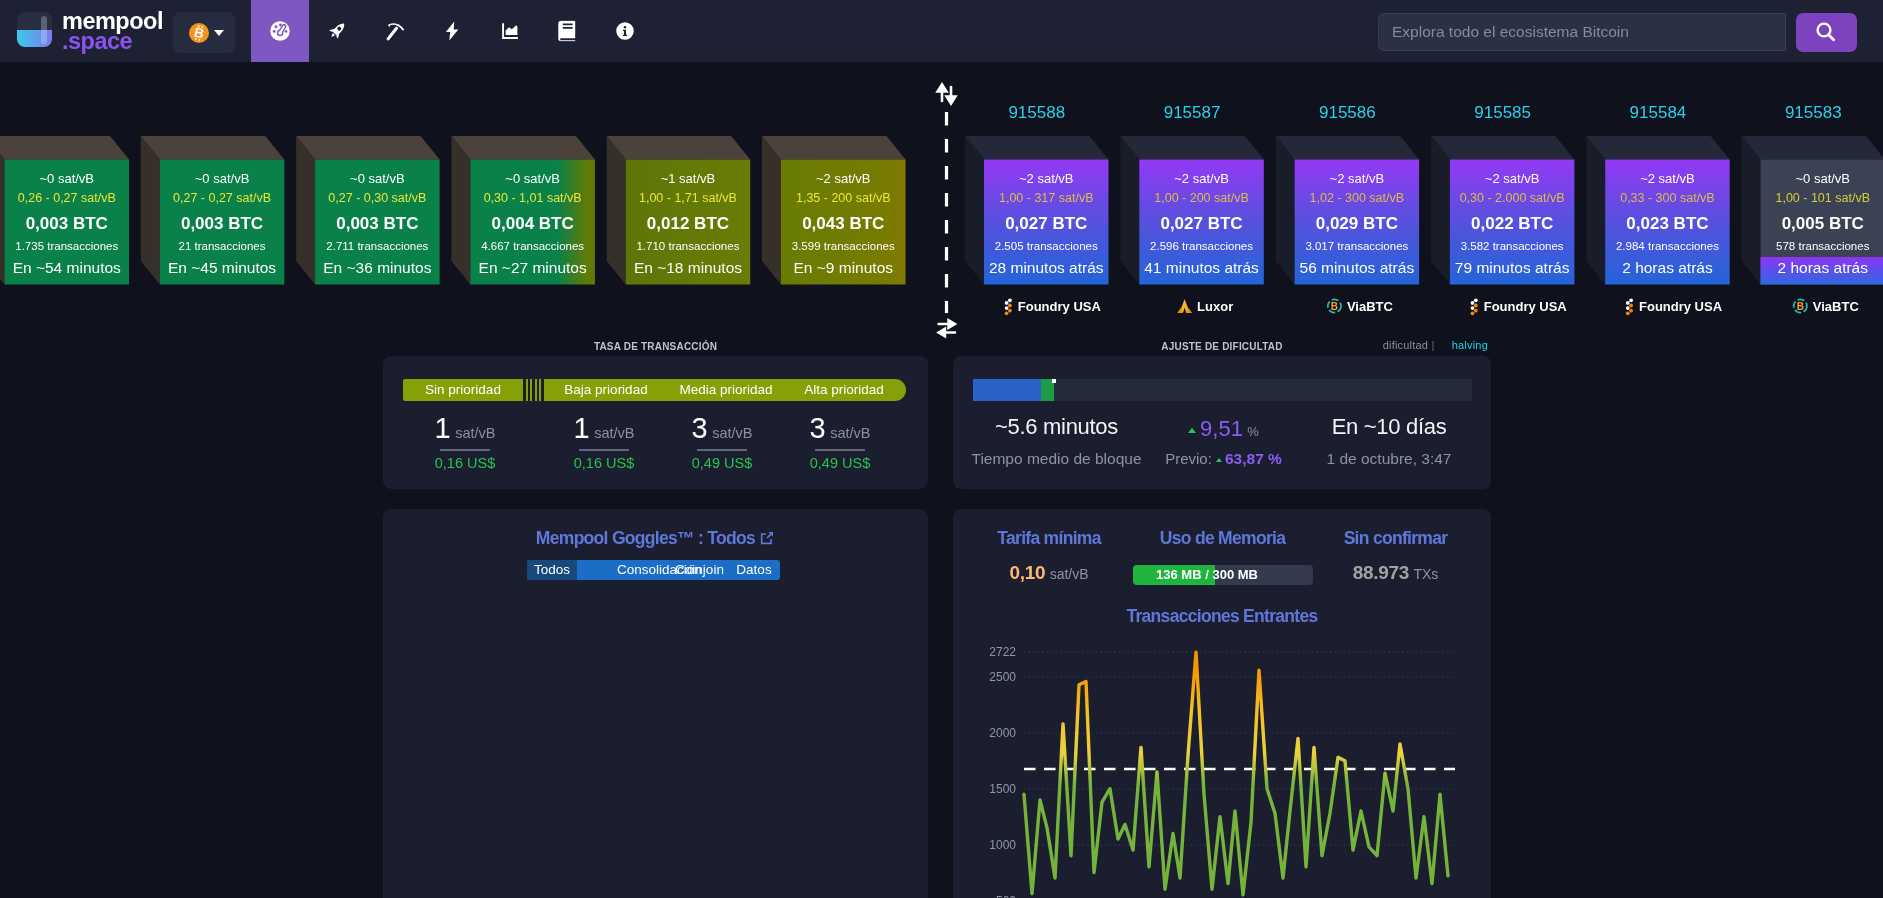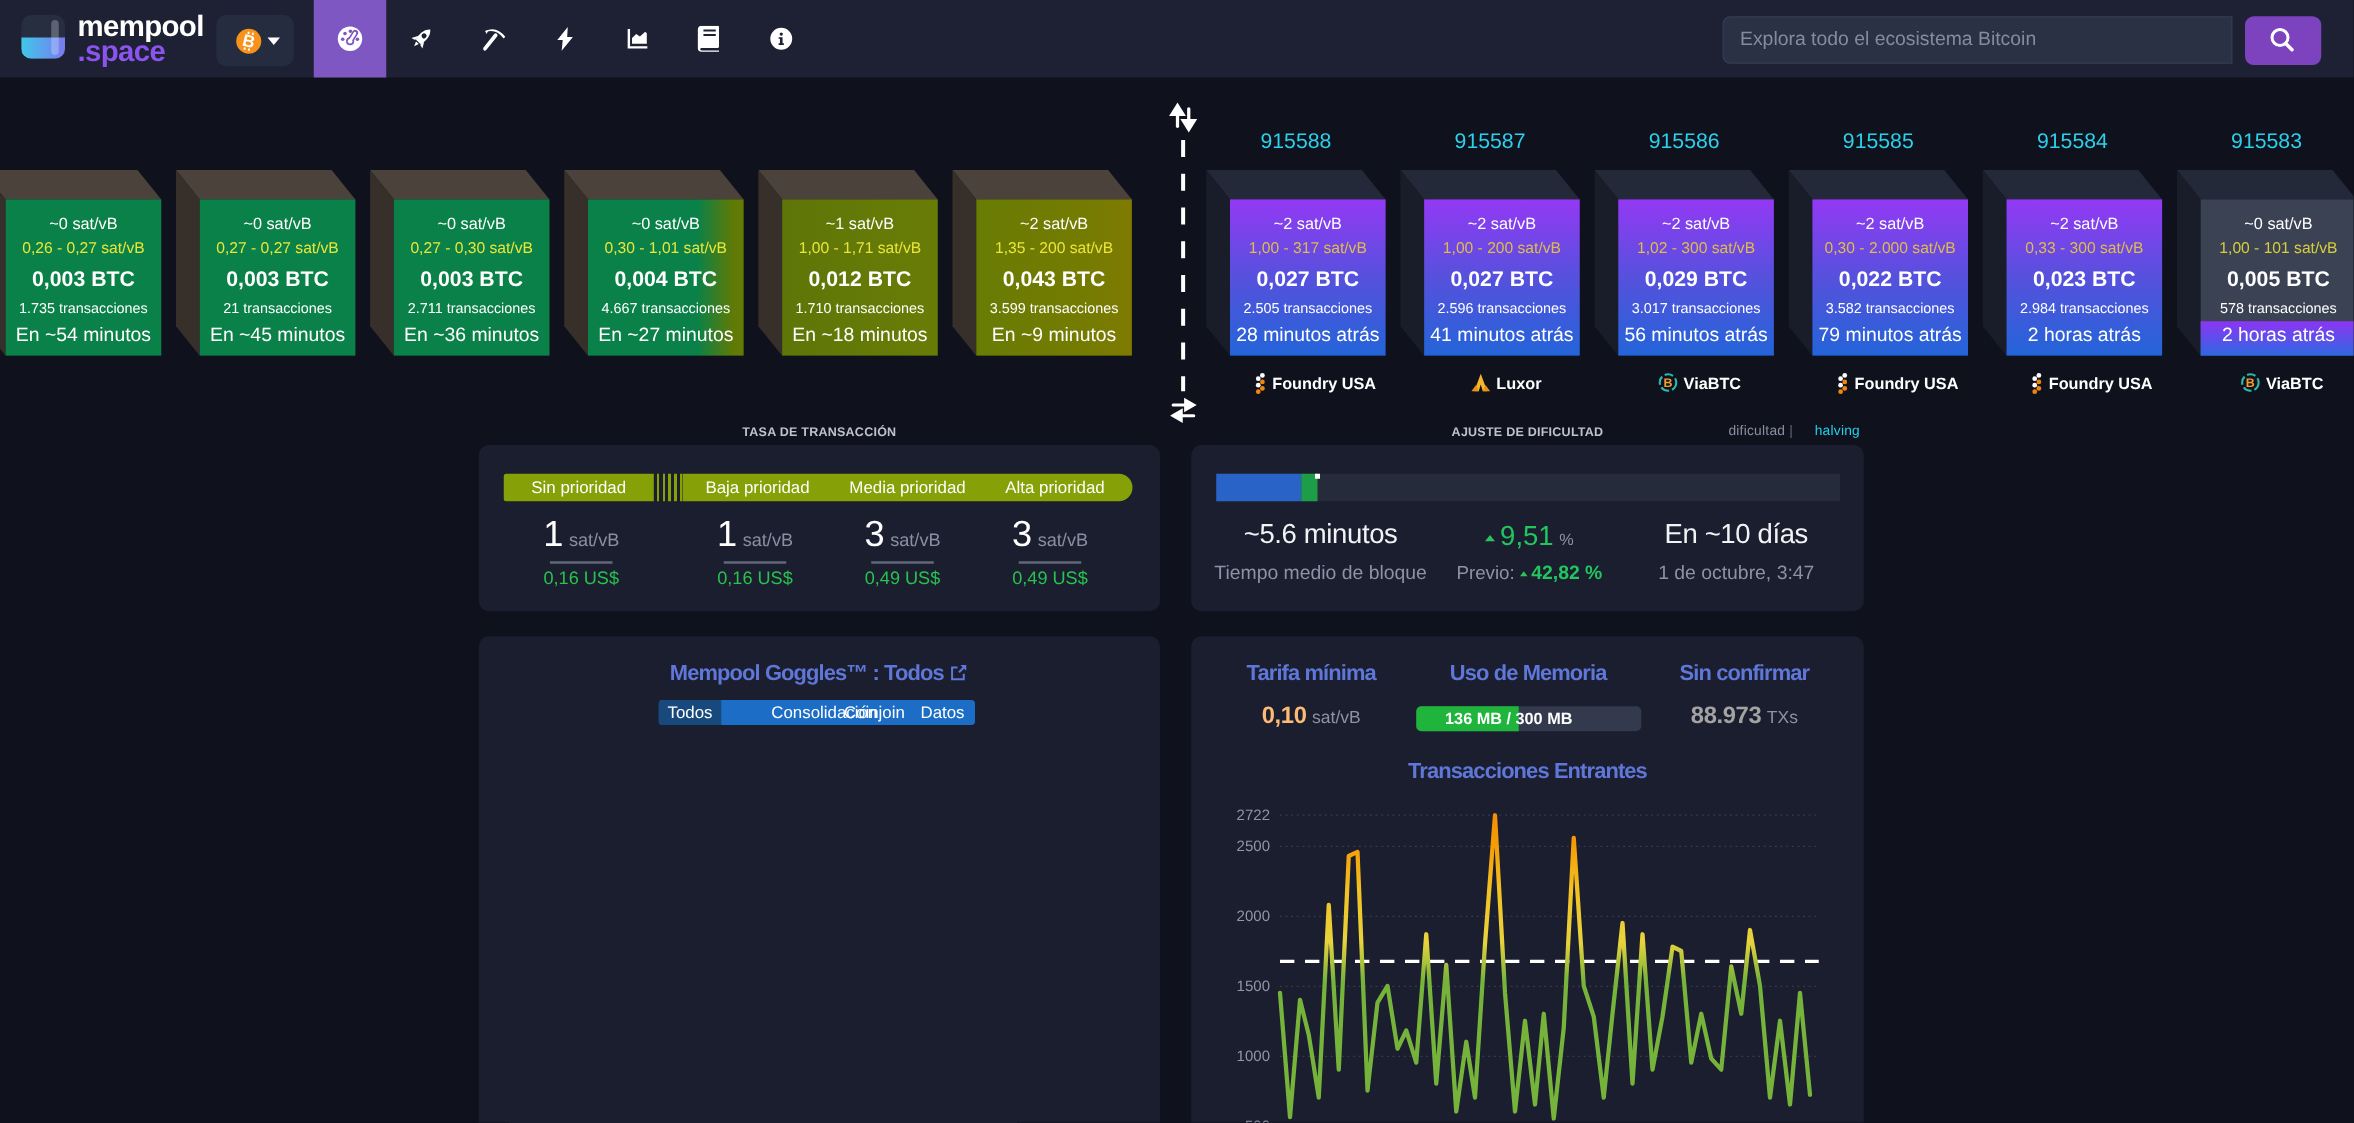--- a/index.html
+++ b/index.html
@@ -31,21 +31,21 @@
 .pseg { position:absolute; top:0; height:21.5px; background:#85a107; color:#fff; font-size:13.5px; text-align:center; line-height:21.5px; }
 .stripes { position:absolute; top:0; height:21.5px; background:repeating-linear-gradient(90deg,#1b1e2e 0 2.6px,#85a107 2.6px 4.6px); }
 .feecol { position:absolute; top:56px; width:120px; text-align:center; }
 .feecol .num { color:#fff; font-size:29px; }
 .feecol .unit { color:#8a90a2; font-size:14.5px; }
 .feecol .ul { width:50px; height:1.5px; background:#62687a; margin:4px auto 4px; }
 .feecol .usd { color:#27c24f; font-size:14.5px; }
 .dcol { position:absolute; text-align:center; }
 .big { font-size:22px; color:#f2f3f5; letter-spacing:-0.3px; }
 .gray { color:#8d93a4; font-size:17px; }
-.green { color:#22c55e; }
+.green { color:#8b5cf6; }
 .tri { display:inline-block; width:0; height:0; border-left:4.5px solid transparent; border-right:4.5px solid transparent; border-bottom:5px solid #2bc45c; margin-right:4px; vertical-align:3px; }
 .tri.small { border-left-width:3.5px; border-right-width:3.5px; border-bottom-width:4px; margin-right:3px; vertical-align:2px; }
 .bluehead { position:absolute; font-size:17.5px; font-weight:bold; color:#5f77d9; letter-spacing:-0.7px; }
 .bl1 { font-size:13px; fill:#fff; text-anchor:middle; }
 .bl2 { font-size:12.5px; text-anchor:middle; }
 .bl3 { font-size:17px; font-weight:bold; fill:#fff; text-anchor:middle; }
 .bl4 { font-size:11.5px; fill:#fff; text-anchor:middle; }
 .bl5 { font-size:15.5px; fill:#fff; text-anchor:middle; }
 .bnum { font-size:17px; fill:#2bd0ea; text-anchor:middle; }
 .pool { font-size:13px; font-weight:bold; fill:#fff; }
@@ -353,21 +353,21 @@
 <div class="card" id="diffCard">
   <div style="position:absolute; left:20px; top:23px; width:499px; height:21.5px; background:#262b3c;">
     <div style="position:absolute; left:0; top:0; width:68px; height:21.5px; background:#2a63c8;"></div>
     <div style="position:absolute; left:68px; top:0; width:13px; height:21.5px; background:#1d9d48;"></div>
     <div style="position:absolute; left:79px; top:0; width:4px; height:4px; background:#fff;"></div>
   </div>
   <div class="dcol" style="left:0; top:58px; width:207px;"><span class="big">~5.6 minutos</span></div>
   <div class="dcol" style="left:207px; top:60px; width:127px;"><span class="tri"></span><span class="green" style="font-size:22px;">9,51</span> <span class="gray" style="font-size:13px;">%</span></div>
   <div class="dcol" style="left:334px; top:58px; width:204px;"><span class="big">En ~10 días</span></div>
   <div class="dcol gray" style="left:0; top:94px; width:207px; font-size:15.5px;">Tiempo medio de bloque</div>
-  <div class="dcol" style="left:207px; top:94px; width:127px;"><span class="gray" style="font-size:15px;">Previo: </span><span class="tri small"></span><span class="green" style="font-size:15.5px; font-weight:bold;">42,82 %</span></div>
+  <div class="dcol" style="left:207px; top:94px; width:127px;"><span class="gray" style="font-size:15px;">Previo: </span><span class="tri small"></span><span class="green" style="font-size:15.5px; font-weight:bold;">63,87 %</span></div>
   <div class="dcol gray" style="left:334px; top:94px; width:204px; font-size:15.5px;">1 de octubre, 3:47</div>
 </div>
 
 <div class="card" id="gogCard">
   <div class="bluehead" style="left:0; top:19px; width:100%; text-align:center;">Mempool Goggles™ : Todos
     <svg width="16" height="16" viewBox="0 0 24 24" style="vertical-align:-2px;">
           <path fill="none" stroke="#5f77d9" stroke-width="2.4" d="M18 13.5V20H4V6h6.5"></path>
           <path fill="#5f77d9" d="M14 3h7v7l-2.6-2.6-5.2 5.2-1.8-1.8 5.2-5.2z"></path>
         </svg>
   </div>

